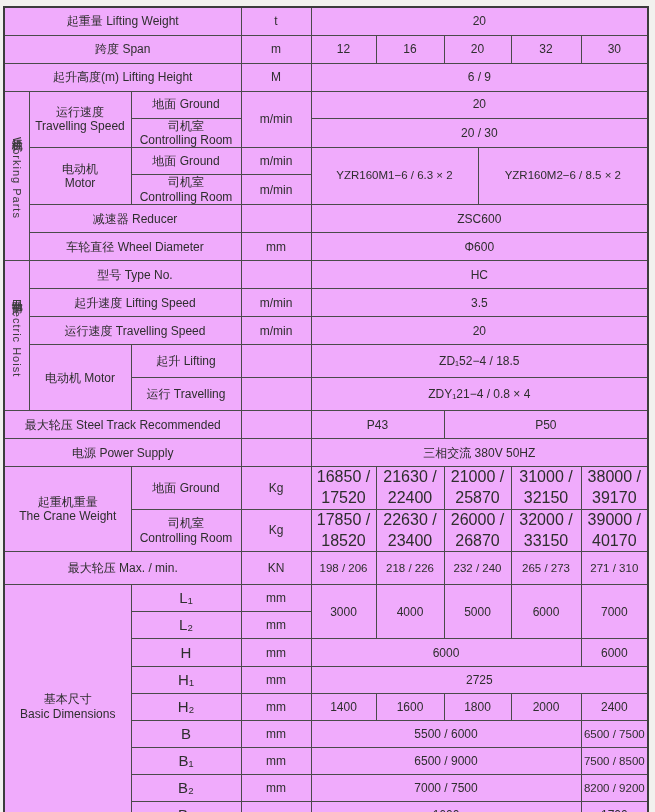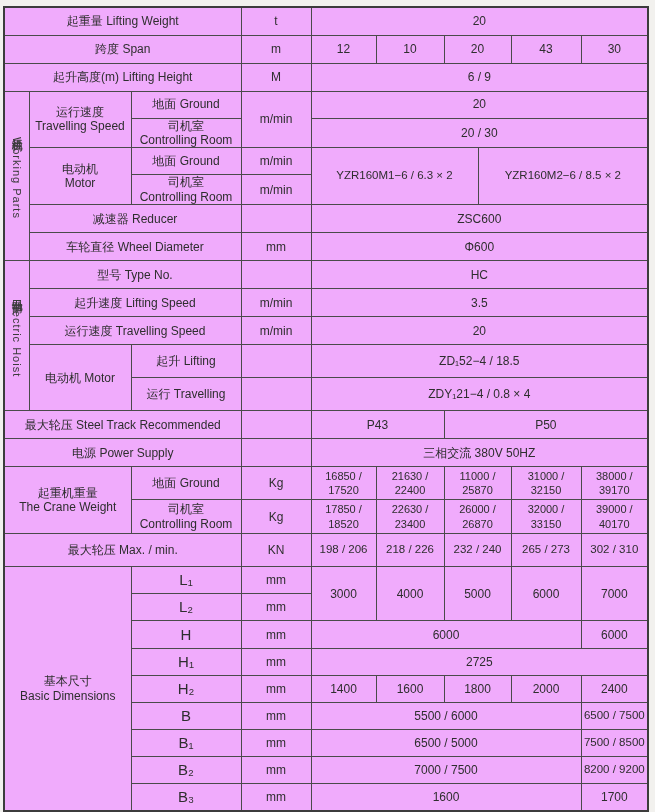--- a/index.html
+++ b/index.html
@@ -30,21 +30,21 @@
   td.vcell{padding:0;}
   .vtext{
     display:inline-block;
     writing-mode:vertical-rl;
     text-orientation:mixed;
     font-size:11px;
     letter-spacing:1px;
     color:#3a3a3a;
   }
   td.num{font-size:11.5px;margin-left:12px;}
-  td.wt{font-size:11px;line-height:1.3;}
+  td.wt{font-size:16px;line-height:1.3;}
   td.sym{font-size:15px;}
 </style>
 </head>
 <body>
 
 <table class="spec">
   <colgroup>
     <col style="width:25px">
       <col style="width:102px">
       <col style="width:110px">
@@ -65,23 +65,23 @@
       <tr style="height:28px">
     <td colspan="3">起重量  Lifting Weight</td>
     <td>t</td>
     <td colspan="10">20</td>
   </tr>
 
   <tr style="height:28px">
     <td colspan="3">跨度   Span</td>
     <td>m</td>
     <td colspan="2">12</td>
-    <td colspan="2">10</td>
+    <td colspan="2">16</td>
     <td colspan="2">20</td>
-    <td colspan="2">43</td>
+    <td colspan="2">32</td>
     <td colspan="2">30</td>
   </tr>
 
   <tr style="height:28px">
     <td colspan="3">起升高度(m)  Lifting Height</td>
     <td>M</td>
     <td colspan="10">6 / 9</td>
   </tr>
 
   <tr style="height:27px">
@@ -177,21 +177,21 @@
 
   <tr style="height:33px">
     <td colspan="2" rowspan="2" class="ml">起重机重量
 The Crane Weight</td>
     <td>地面 Ground</td>
     <td>Kg</td>
     <td colspan="2" class="ml wt">16850 /
 17520</td>
     <td colspan="2" class="ml wt">21630 /
 22400</td>
-    <td colspan="2" class="ml wt">11000 /
+    <td colspan="2" class="ml wt">21000 /
 25870</td>
     <td colspan="2" class="ml wt">31000 /
 32150</td>
     <td colspan="2" class="ml wt">38000 /
 39170</td>
   </tr>
 
   <tr style="height:34px">
     <td class="ml">司机室
 Controlling Room</td>
@@ -208,21 +208,21 @@
 40170</td>
   </tr>
 
   <tr style="height:33px">
     <td colspan="3">最大轮压 Max. / min.</td>
     <td>KN</td>
     <td colspan="2" class="num">198 / 206</td>
     <td colspan="2" class="num">218 / 226</td>
     <td colspan="2" class="num">232 / 240</td>
     <td colspan="2" class="num">265 / 273</td>
-    <td colspan="2" class="num">302 / 310</td>
+    <td colspan="2" class="num">271 / 310</td>
   </tr>
 
   <tr style="height:27px">
     <td colspan="2" rowspan="9" class="ml">基本尺寸
 Basic Dimensions</td>
     <td class="sym">L₁</td>
     <td>mm</td>
     <td colspan="2" rowspan="2">3000</td>
     <td colspan="2" rowspan="2">4000</td>
     <td colspan="2" rowspan="2">5000</td>
@@ -261,21 +261,21 @@
   <tr style="height:27px">
     <td class="sym">B</td>
     <td>mm</td>
     <td colspan="8">5500 / 6000</td>
     <td colspan="2" class="num">6500 / 7500</td>
   </tr>
 
   <tr style="height:27px">
     <td class="sym">B₁</td>
     <td>mm</td>
-    <td colspan="8">6500 / 5000</td>
+    <td colspan="8">6500 / 9000</td>
     <td colspan="2" class="num">7500 / 8500</td>
   </tr>
 
   <tr style="height:27px">
     <td class="sym">B₂</td>
     <td>mm</td>
     <td colspan="8">7000 / 7500</td>
     <td colspan="2" class="num">8200 / 9200</td>
   </tr>
 

